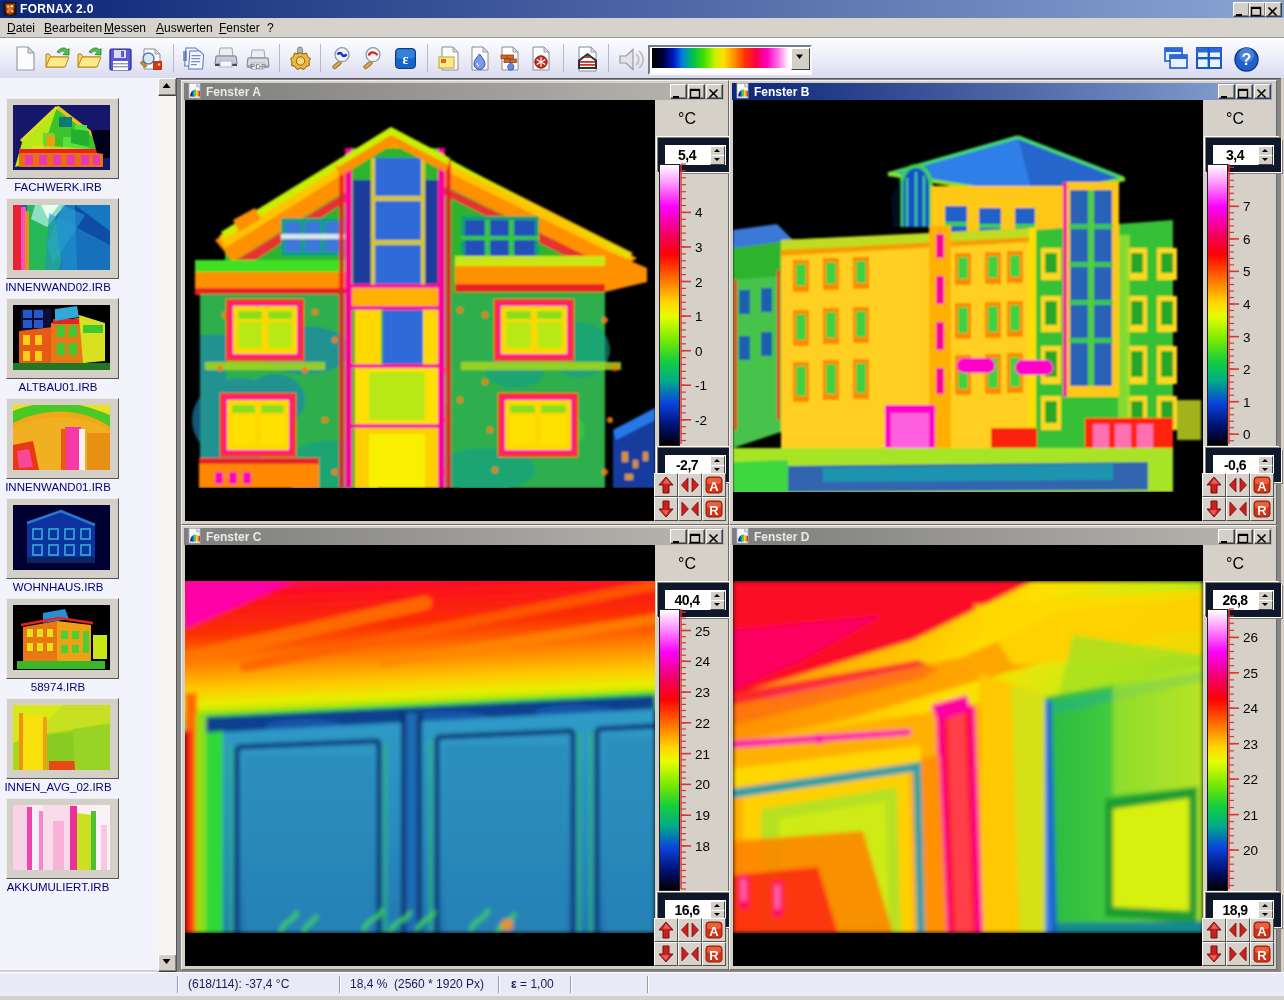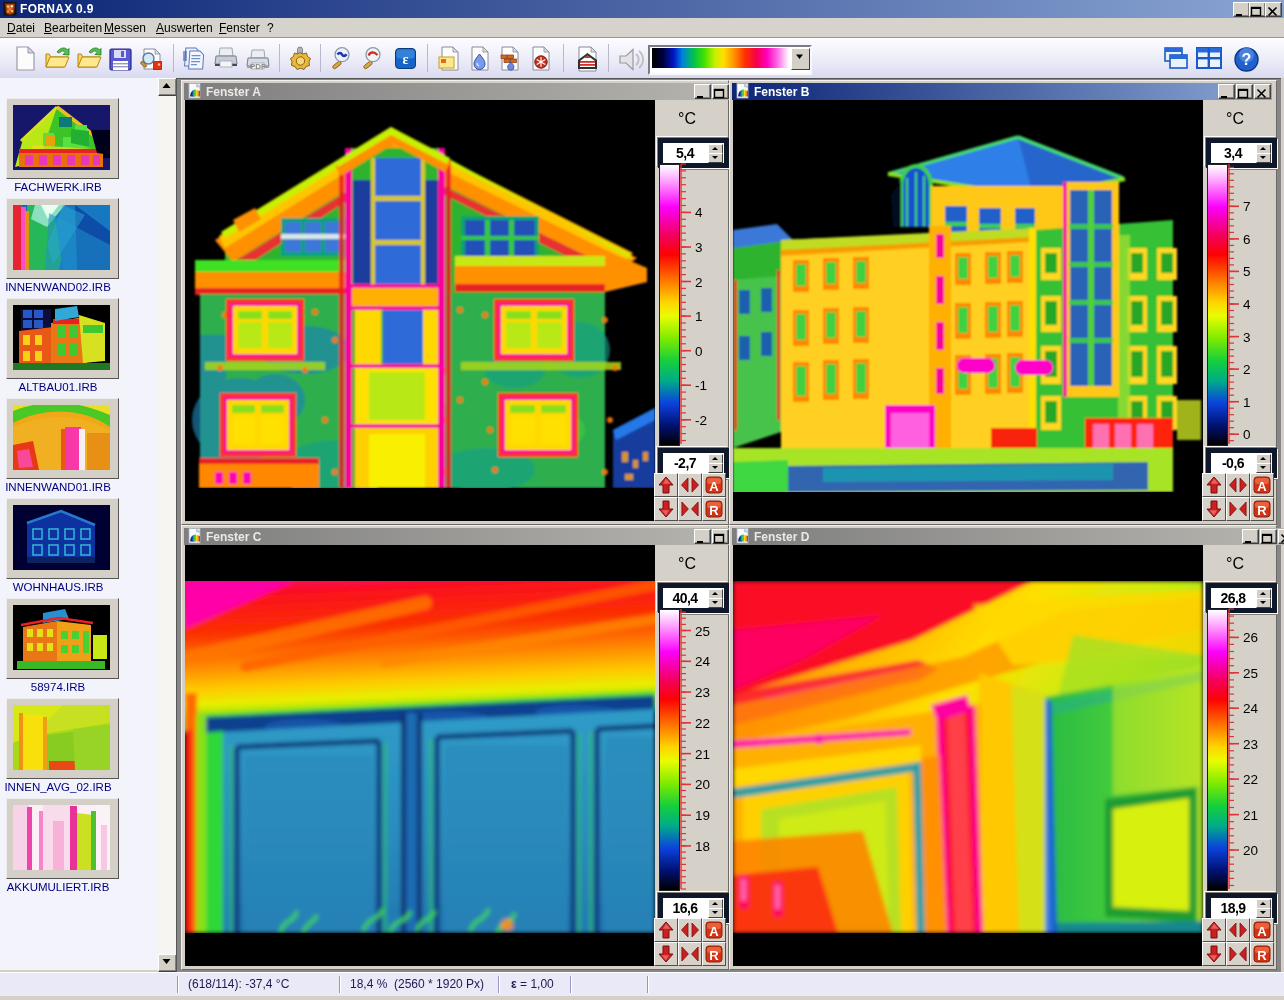--- a/index.html
+++ b/index.html
@@ -33,34 +33,34 @@
 #statusbar{left:0;top:972px;width:1284px;height:23px;background:#e9e9f8;
   border-top:1px solid #fff;font-size:12px;color:#1b1b50;}
 #statusbar .sep{position:absolute;top:3px;width:1px;height:17px;background:#9a96c0;box-shadow:1px 0 0 #ffffff;}
 #bottomedge{left:0;top:996px;width:1284px;height:4px;background:#d4d0c8;}
 #mdi{left:176px;top:78px;width:1104px;height:893px;background:#868686;
   border-left:1px solid #555;border-top:1px solid #555;}
 .win{position:absolute;width:546px;height:443px;background:#d4d0c8;
   border-top:1px solid #f2f1ee;border-left:1px solid #f2f1ee;
   border-right:1px solid #6c6a66;border-bottom:1px solid #6c6a66;}
 .win .tbar{position:absolute;left:2px;top:2px;width:540px;height:17px;}
-.tbar.inactive{background:linear-gradient(to right,#7e7e7e,#b8b6b0);padding-left:24px;}
+.tbar.inactive{background:linear-gradient(to right,#7e7e7e,#b8b6b0);}
 .tbar.active{background:linear-gradient(to right,#0c2576,#8aa5d3);}
 .tbar .wtitle{position:absolute;left:22px;top:2px;font-size:12px;font-weight:bold;color:#ebe9e5;}
 .tbar.active .wtitle{color:#fff;}
 .tbar .bgrp{position:absolute;right:1px;top:1px;}
 .mbtn{display:inline-block;width:15px;height:13px;background:#d4d0c8;position:relative;
   border-top:1px solid #fff;border-left:1px solid #fff;
   border-right:1px solid #404040;border-bottom:1px solid #404040;
   box-shadow:inset -1px -1px 0 #808080;margin-left:1px;vertical-align:top;}
 .imgarea{position:absolute;left:3px;top:19px;width:470px;height:421px;background:#000;overflow:hidden;}
 .panel{position:absolute;left:473px;top:19px;width:71px;height:421px;background:#d5d1c9;}
 .degc{position:absolute;left:0;top:10px;width:64px;text-align:center;font-size:16px;color:#000;}
 .spin{position:absolute;left:3px;width:61px;height:20px;background:#fff;
-  border:5px solid #0f172a;box-shadow:-1px -1px 0 #848076,1px 1px 0 #fdfcfa, -2px -2px 0 #fdfcfa,2px 2px 0 #848076;}
+  border:7px solid #0f172a;box-shadow:-1px -1px 0 #848076,1px 1px 0 #fdfcfa, -2px -2px 0 #fdfcfa,2px 2px 0 #848076;}
 .spin .val{position:absolute;left:0;top:2px;width:44px;text-align:center;
   font-size:14px;font-weight:bold;color:#000;letter-spacing:-0.5px;}
 .sarrow{position:absolute;right:1px;width:13px;height:8px;background:#d4d0c8;
   border-top:1px solid #fff;border-left:1px solid #fff;
   border-right:1px solid #404040;border-bottom:1px solid #404040;}
 .sarrow:after{content:"";position:absolute;left:3px;border-left:3px solid transparent;border-right:3px solid transparent;}
 .sarrow.up:after{top:2px;border-bottom:3px solid #000;}
 .sarrow.dn:after{top:2px;border-top:3px solid #000;}
 .rbtn{position:absolute;width:22px;height:22px;background:#d6d2ca;
   border-top:1px solid #fdfdfd;border-left:1px solid #fdfdfd;
@@ -72,21 +72,21 @@
   <svg class="abs" style="left:3px;top:2px" width="14" height="14" viewBox="0 0 14 14">
    <rect x="0.5" y="0" width="13" height="13.5" fill="#1a1408"></rect>
    <path d="M2 1.5 L12 1.5 L11 11.5 L7 13 L3 11.5 Z" fill="#8a3410"></path>
    <path d="M3 2.5 L11 2.5 L10.2 10.5 L7 11.8 L3.8 10.5 Z" fill="#c05018"></path>
    <circle cx="5.2" cy="4.6" r="1.4" fill="#f0c050"></circle>
       <circle cx="8.8" cy="4.2" r="1.2" fill="#f8e8c8"></circle>
    <circle cx="7" cy="7.4" r="1.8" fill="#e87828"></circle>
    <circle cx="5" cy="9.6" r="1.1" fill="#f0a040"></circle>
       <circle cx="9.2" cy="9.2" r="1.1" fill="#f8d080"></circle>
   </svg>
-  <div class="ttext">FORNAX 0.9</div>
+  <div class="ttext">FORNAX 2.0</div>
   <div class="wbtn" style="left:1233px;top:2px"><svg width="13" height="11" viewBox="0 0 13 11">
         <rect x="2" y="8" width="6" height="2" fill="#000"></rect>
       </svg></div>
   <div class="wbtn" style="left:1249px;top:2px"><svg width="13" height="11" viewBox="0 0 13 11">
         <rect x="1.5" y="1.5" width="9" height="8" fill="none" stroke="#000" stroke-width="1.4"></rect>
         <rect x="1.5" y="1.2" width="9" height="1.8" fill="#000"></rect>
       </svg></div>
   <div class="wbtn" style="left:1265px;top:2px"><svg width="13" height="11" viewBox="0 0 13 11">
         <path d="M2.5 1.5 L10.5 9.5 M10.5 1.5 L2.5 9.5" stroke="#000" stroke-width="1.6"></path>
       </svg></div>

